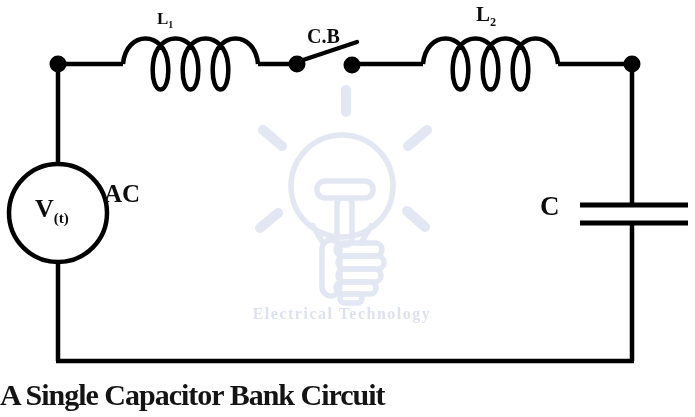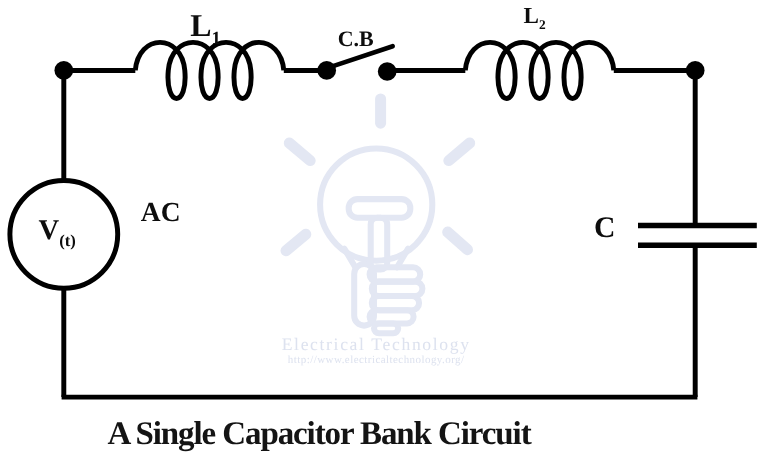--- a/index.html
+++ b/index.html
@@ -13,42 +13,42 @@
   svg{position:absolute;left:0;top:0;}
   .wm-layer{z-index:0;}
   .circuit-layer{z-index:2;}
   .lbl{
     position:absolute;z-index:3;
     color:#0d0d0d;font-weight:700;
     font-family:"Liberation Serif","DejaVu Serif",serif;
     white-space:nowrap;line-height:1;
   }
   .lbl sub{font-size:0.58em;line-height:0;}
-  .lbl-l1{left:173px;top:10px;font-size:29px;}
+  .lbl-l1{left:157px;top:10px;font-size:17px;}
   .lbl-cb{left:307px;top:26px;font-size:20px;}
   .lbl-l2{left:476px;top:4px;font-size:21px;}
   .lbl-c{left:540px;top:193px;font-size:27px;}
   .lbl-vt{left:35px;top:196px;font-size:26px;z-index:3;text-align:right;}
-  .lbl-acvolts{left:128px;top:180px;font-size:25px;line-height:27px;}
+  .lbl-acvolts{left:104px;top:180px;font-size:25px;line-height:27px;}
   .title{
     position:absolute;z-index:3;left:0;top:378px;width:580px;
-    text-align:center;font-size:30px;font-weight:700;
+    text-align:left;font-size:30px;font-weight:700;
     letter-spacing:-1px;color:#141414;
     font-family:"Liberation Serif","DejaVu Serif",serif;
   }
   .copyright{
     position:absolute;z-index:3;right:6px;top:368px;
     font-family:"Liberation Sans","DejaVu Sans",sans-serif;
     font-weight:700;font-size:12.5px;letter-spacing:-0.2px;
     color:#d9505a;white-space:nowrap;
   }
   .wm-name{
     position:absolute;z-index:1;left:222px;top:305px;width:240px;
     text-align:center;font-size:16px;letter-spacing:1.5px;
-    color:#dde2ef;font-weight:400;white-space:nowrap;
+    color:#dde2ef;font-weight:700;white-space:nowrap;
   }
   .wm-url{
     position:absolute;z-index:1;left:222px;top:322px;width:240px;
     text-align:center;font-size:10px;letter-spacing:0.4px;
     color:#dde2ef;white-space:nowrap;
   }
 </style>
 </head>
 <body>
 
@@ -75,21 +75,20 @@
     <g stroke="#e3e7f3" fill="none" stroke-width="10" stroke-linecap="round">
       <path d="M346,112 L346,90"></path>
       <path d="M282,146 L263,130"></path>
       <path d="M408,146 L427,130"></path>
       <path d="M278,213 L260,228"></path>
       <path d="M407,211 L425,227"></path>
     </g>
   </svg>
 
   <div class="wm-name">Electrical Technology</div>
-  <div class="wm-url">http://www.electricaltechnology.org/</div>
 
   <svg class="circuit-layer" width="695" height="417" viewBox="0 0 695 417">
     <g stroke="#000000" stroke-width="4.5" fill="none">
 
       <path d="M58,64 H123 M258,64 H299 M352,64 H423 M558,64 H632"></path>
 
       <path d="M58,64 V164 M58,262 V361"></path>
       <path d="M56,361 H634"></path>
       <path d="M632,64 V203 M632,225 V361"></path>
 

